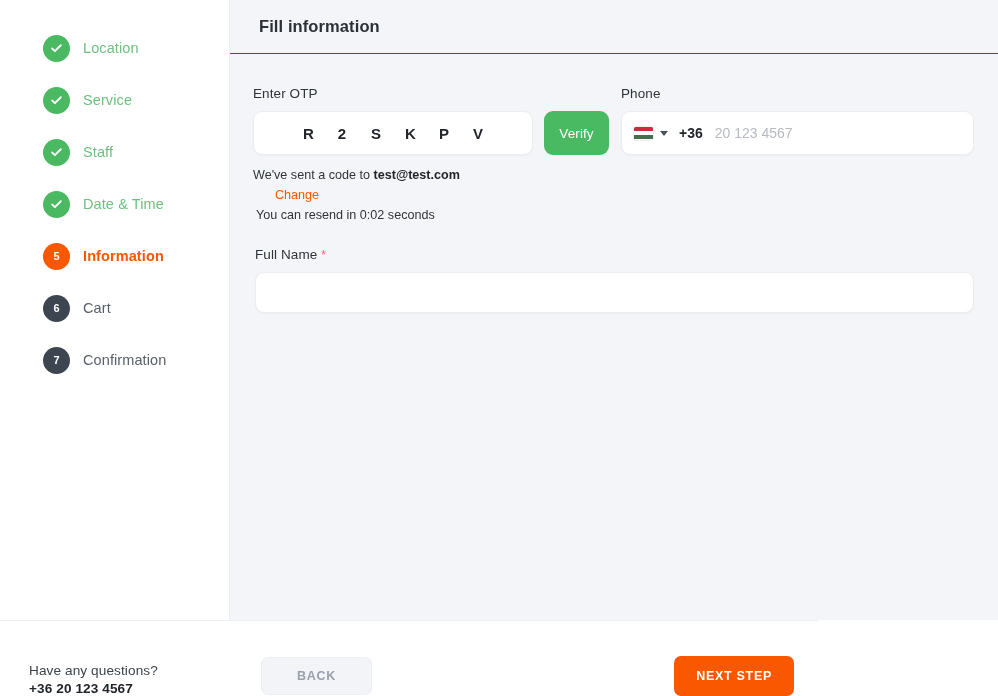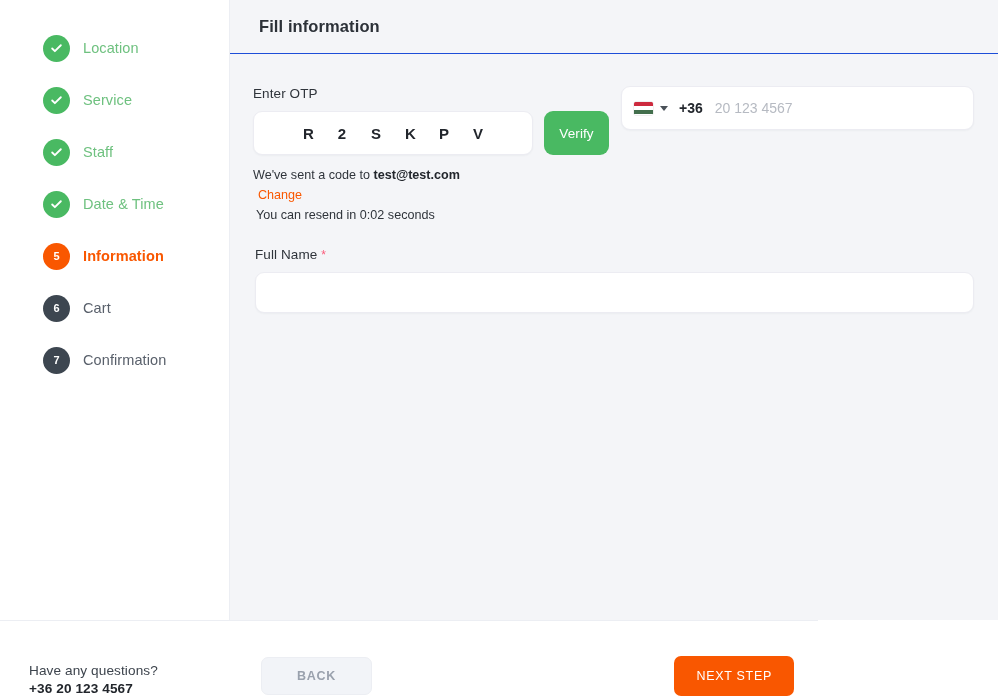--- a/index.html
+++ b/index.html
@@ -143,21 +143,21 @@
     margin-top: 11px;
     font-size: 12.6px;
     color: #2f343b;
     line-height: 18px;
   }
   .otp-note b { color: #22262c; }
   .change-link {
     display: block;
     color: #f95700;
     font-size: 12.6px;
-    margin-left: 5px;
+    margin-left: 22px;
     margin-top: 2px;
     cursor: pointer;
   }
   .resend-text {
     display: block;
     margin-left: 3px;
     margin-top: 2px;
     font-size: 12.6px;
     color: #2f343b;
   }
@@ -271,21 +271,21 @@
     padding: 11px 35px;
     cursor: pointer;
     font-family: "Liberation Sans", sans-serif;
   }
   .next-btn {
     background: #f95700;
     border: none;
     border-radius: 7px;
     color: #ffffff;
     font-size: 12.5px;
-    font-weight: normal;
+    font-weight: bold;
     letter-spacing: .7px;
     padding: 13px 22px;
     cursor: pointer;
     font-family: "Liberation Sans", sans-serif;
   }
 </style>
 </head>
 <body>
 
 <div class="app">
@@ -372,20 +372,21 @@
             </div>
 
             <div class="otp-note">
               <span>We've sent a code to </span><b>test@test.com</b>
               <span class="change-link">Change</span>
               <span class="resend-text">You can resend in 0:02 seconds</span>
             </div>
           </div>
 
           <div class="col-phone">
+            <div class="field-label">Phone</div>
             <div class="phone-box">
               <span class="flag">
                 <i class="s1"></i>
                   <i class="s2"></i>
                   <i class="s3"></i>
               </span>
               <span class="caret"></span>
               <span class="dial">+36</span>
               <input class="phone-input" type="text" placeholder="20 123 4567" style="">
             </div>

